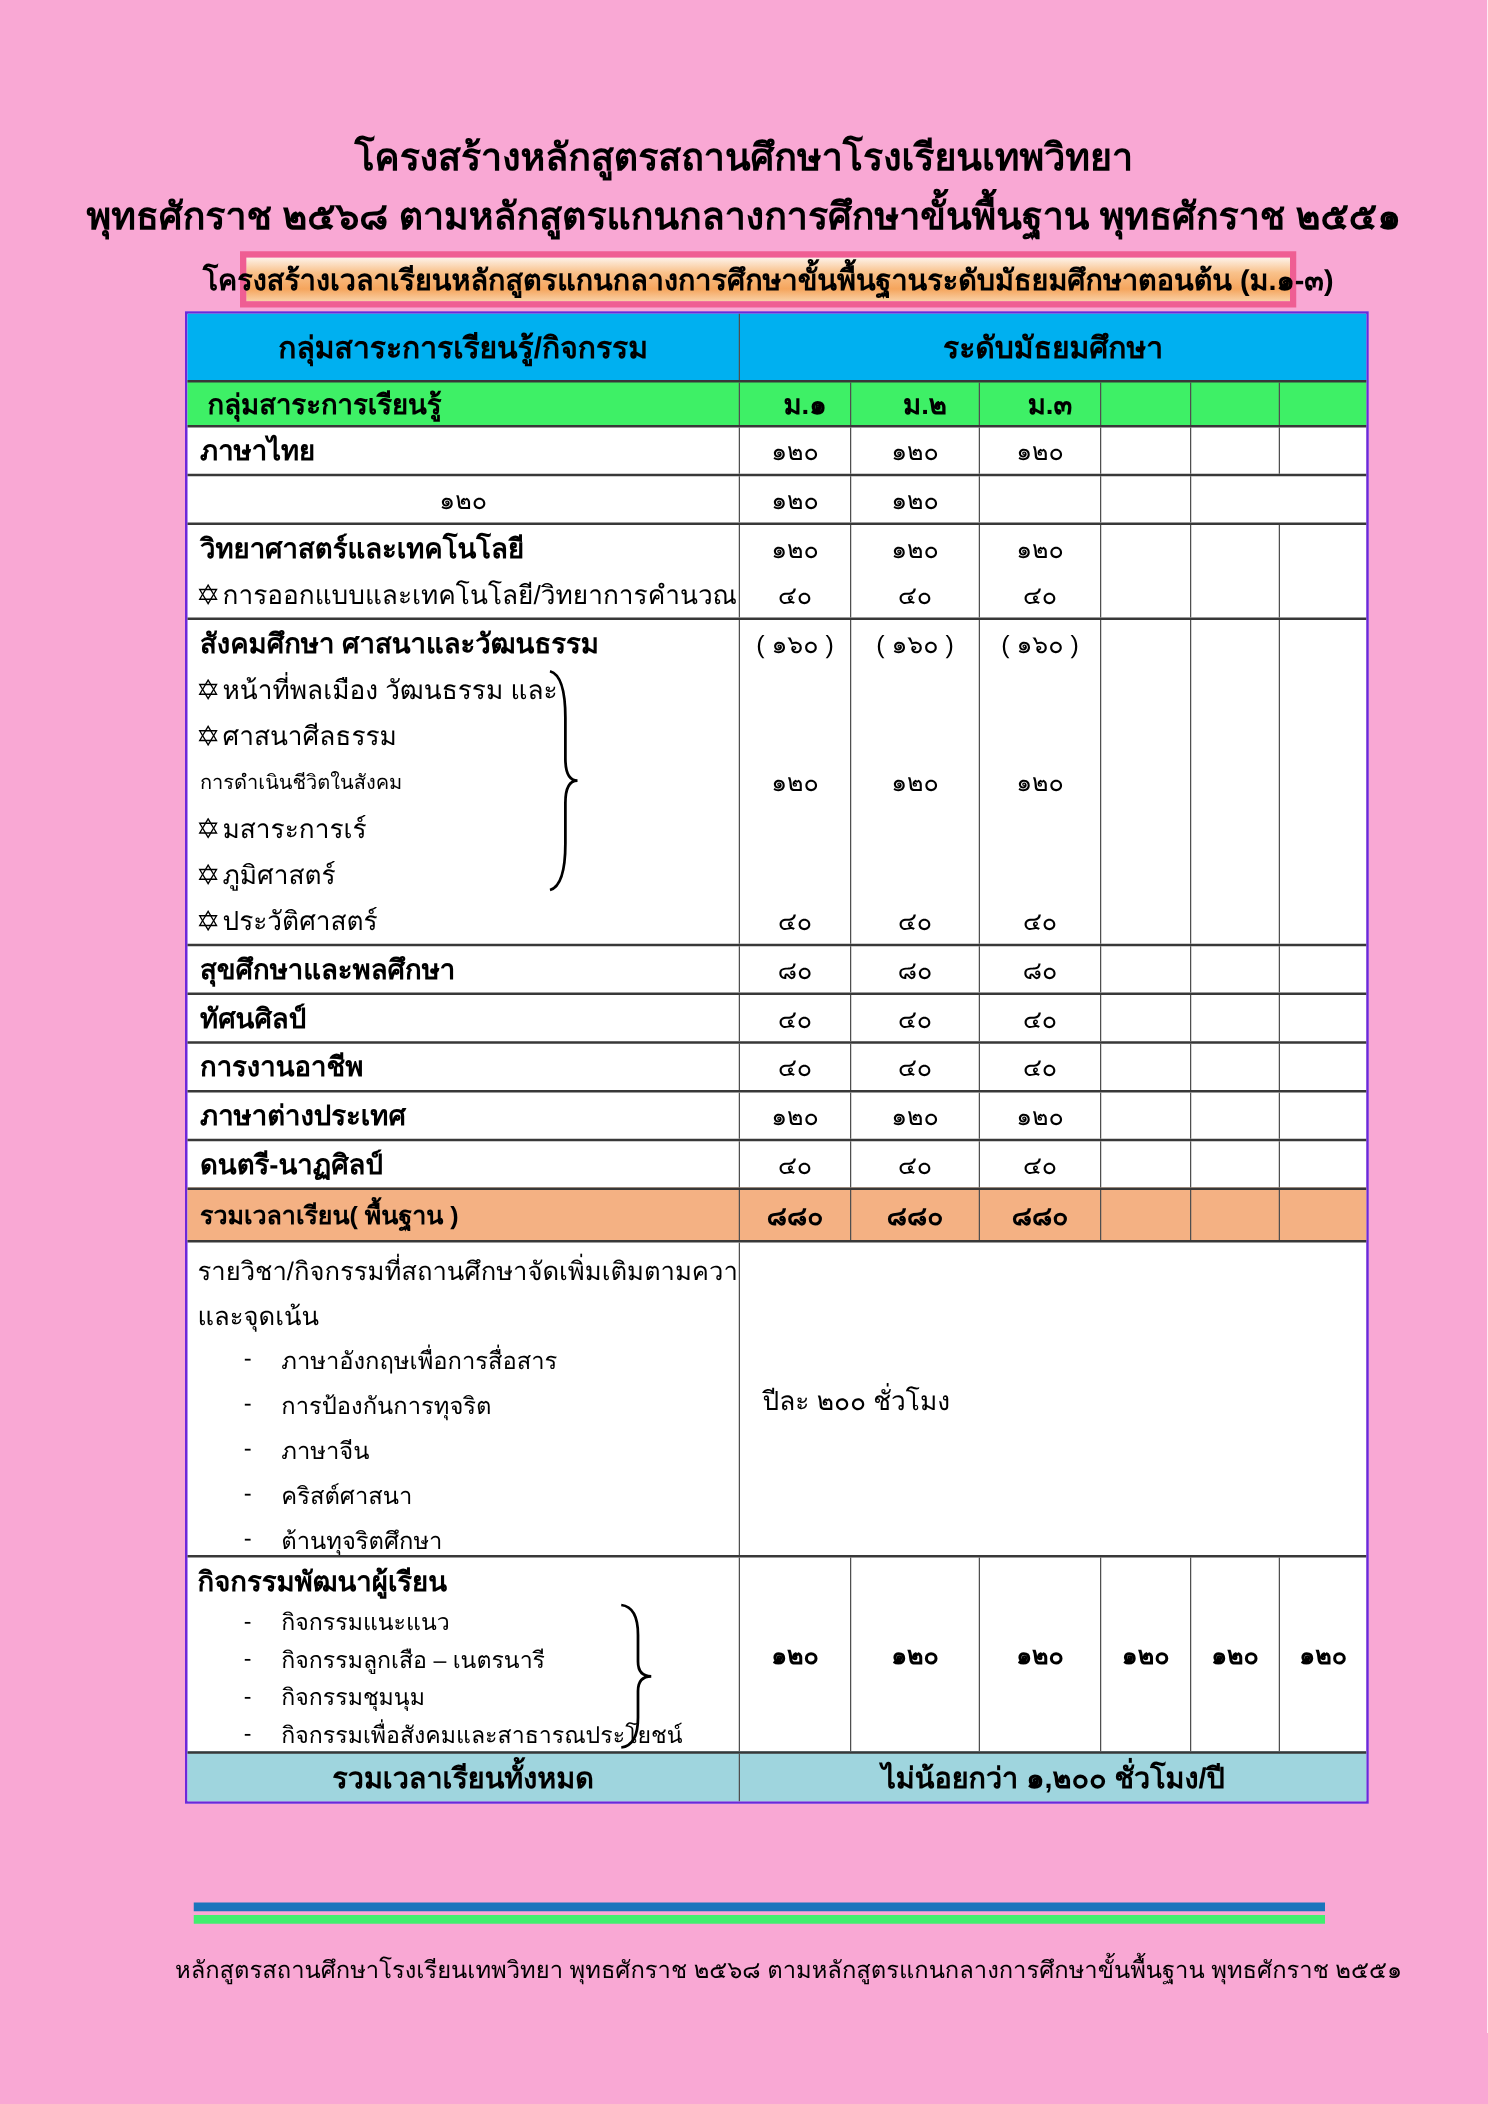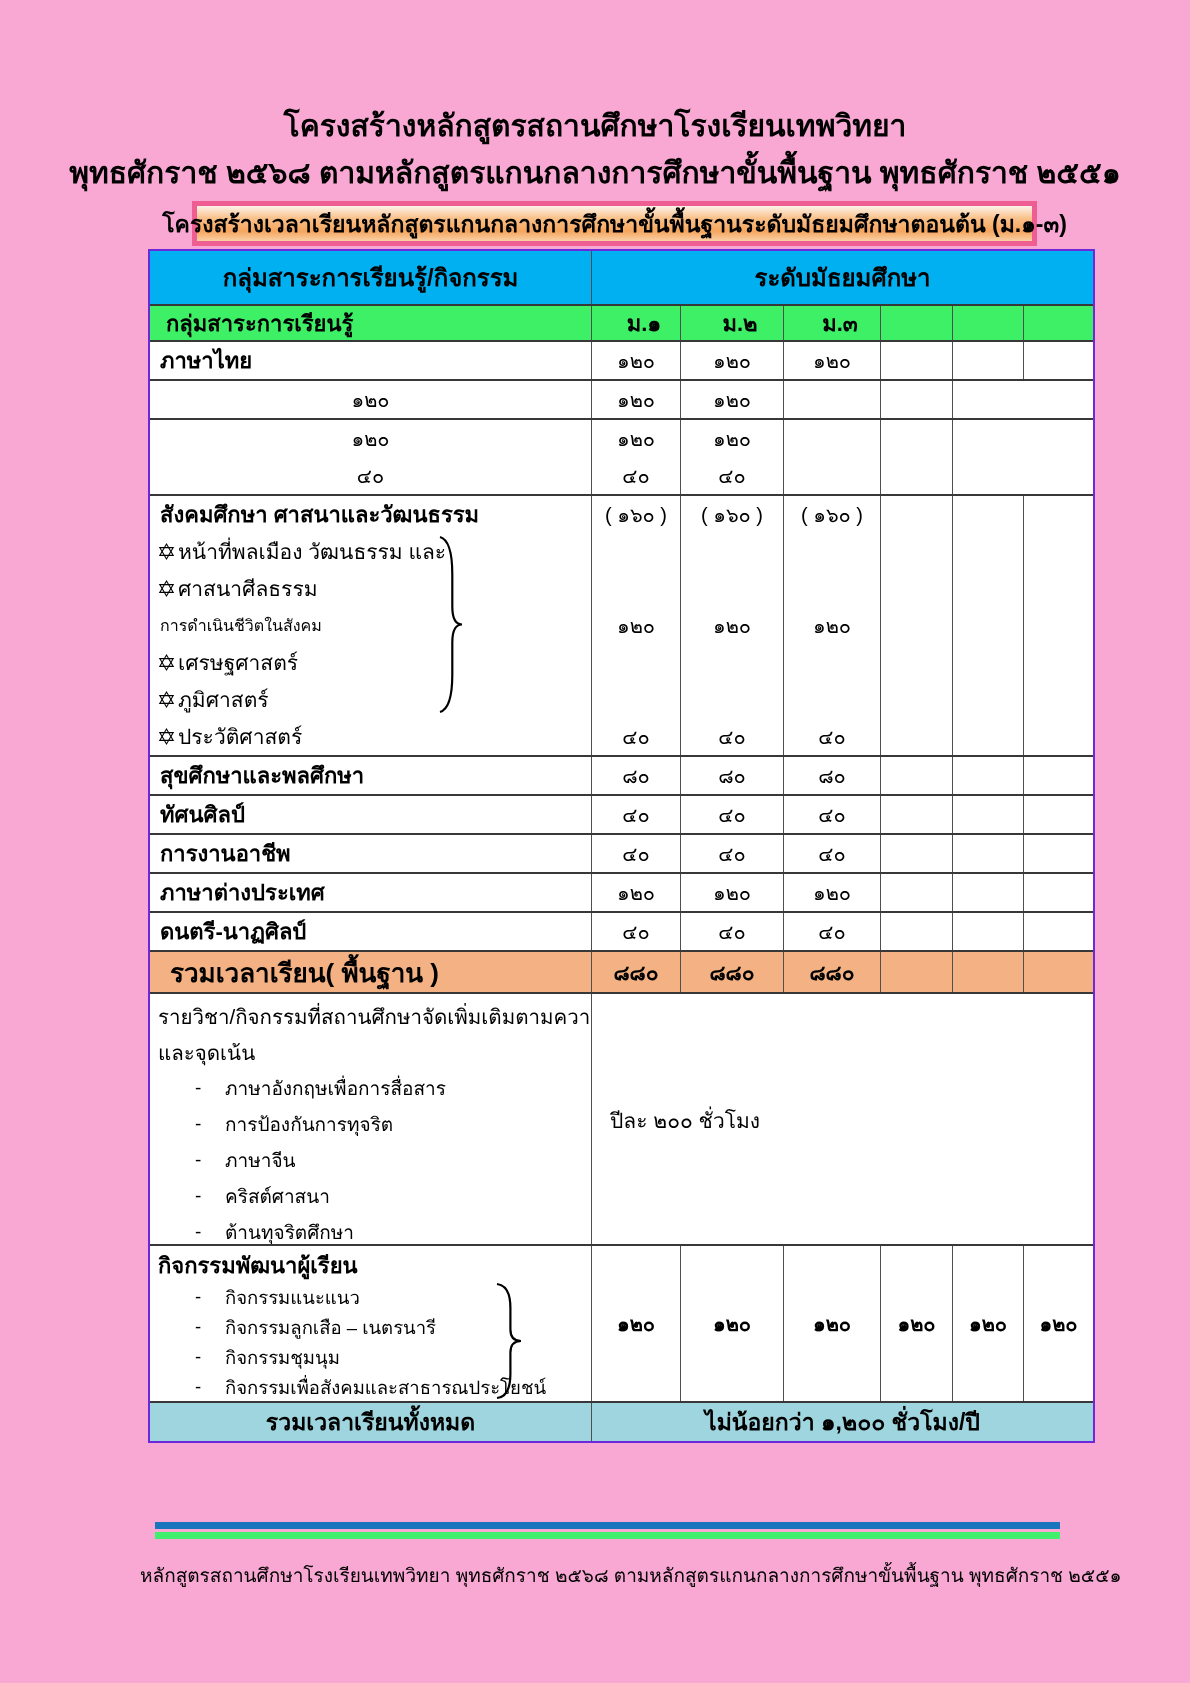--- a/index.html
+++ b/index.html
@@ -25,21 +25,21 @@
   .greenrow .cell.vc{justify-content:center;}
   .c-label{padding-left:10px;}
   .line{height:37px;display:flex;align-items:center;padding-left:10px;white-space:nowrap;}
   .line.bold{font-size:22px;font-weight:600;}
   .line.star{font-size:21px;padding-left:8px;}
   .vslot{height:37px;display:flex;align-items:center;justify-content:center;font-size:20px;white-space:nowrap;}
   .vcell{display:flex;flex-direction:column;}
   .star-svg{margin-right:3px;flex:0 0 auto;}
   .orange{height:42px;background:#F4B183;}
   .orange .cell{display:flex;align-items:center;}
-  .orange .olabel{font-size:26px;font-weight:700;padding-left:20px;}
+  .orange .olabel{font-size:20px;font-weight:700;padding-left:10px;}
   .orange .oval{justify-content:center;font-size:21px;font-weight:700;}
   .addl-left{padding-top:4px;}
   .hline{height:36px;display:flex;align-items:center;padding-left:8px;font-size:20.5px;white-space:nowrap;}
   .item{height:36px;display:flex;align-items:center;font-size:19px;white-space:nowrap;}
   .item .dash{margin-left:45px;width:30px;flex:0 0 auto;}
   .note{position:absolute;top:110px;left:18px;font-size:21px;white-space:nowrap;}
   .activ-label{padding-top:2px;position:relative;}
   .activ-h{height:34px;display:flex;align-items:center;padding-left:8px;font-size:22px;font-weight:700;white-space:nowrap;}
   .activ-item{height:30px;display:flex;align-items:center;font-size:18.5px;white-space:nowrap;}
   .activ-item .dash{margin-left:45px;width:30px;flex:0 0 auto;}
@@ -119,20 +119,32 @@
           <div class="vslot"></div>
         </div>
         <div class="cell vcell">
           <div class="vslot"></div>
         </div>
         <div class="cell vcell">
           <div class="vslot"></div>
         </div>
       </div>
       <div class="trow">
+        <div class="cell">
+          <div class="line bold">
+            <span>วิทยาศาสตร์และเทคโนโลยี</span>
+          </div>
+          <div class="line star">
+            <svg class="star-svg" width="17" height="17" viewBox="0 0 24 24">
+              <path d="M12 1.5 L2.5 17.5 L21.5 17.5 Z" fill="none" stroke="#000" stroke-width="1.5"></path>
+              <path d="M12 22.5 L2.5 6.5 L21.5 6.5 Z" fill="none" stroke="#000" stroke-width="1.5"></path>
+            </svg>
+            <span>การออกแบบและเทคโนโลยี/วิทยาการคำนวณ</span>
+          </div>
+        </div>
         <div class="cell vcell">
           <div class="vslot">๑๒๐</div>
           <div class="vslot">๔๐</div>
         </div>
         <div class="cell vcell">
           <div class="vslot">๑๒๐</div>
           <div class="vslot">๔๐</div>
         </div>
         <div class="cell vcell">
           <div class="vslot">๑๒๐</div>
@@ -171,21 +183,21 @@
             <span>ศาสนาศีลธรรม</span>
           </div>
           <div class="line">
             <span>การดำเนินชีวิตในสังคม</span>
           </div>
           <div class="line star">
             <svg class="star-svg" width="17" height="17" viewBox="0 0 24 24">
               <path d="M12 1.5 L2.5 17.5 L21.5 17.5 Z" fill="none" stroke="#000" stroke-width="1.5"></path>
               <path d="M12 22.5 L2.5 6.5 L21.5 6.5 Z" fill="none" stroke="#000" stroke-width="1.5"></path>
             </svg>
-            <span>เศรษฐศาสตร์</span>
+            <span>มสาระการเร์</span>
           </div>
           <div class="line star">
             <svg class="star-svg" width="17" height="17" viewBox="0 0 24 24">
               <path d="M12 1.5 L2.5 17.5 L21.5 17.5 Z" fill="none" stroke="#000" stroke-width="1.5"></path>
               <path d="M12 22.5 L2.5 6.5 L21.5 6.5 Z" fill="none" stroke="#000" stroke-width="1.5"></path>
             </svg>
             <span>ภูมิศาสตร์</span>
           </div>
           <div class="line star">
             <svg class="star-svg" width="17" height="17" viewBox="0 0 24 24">

